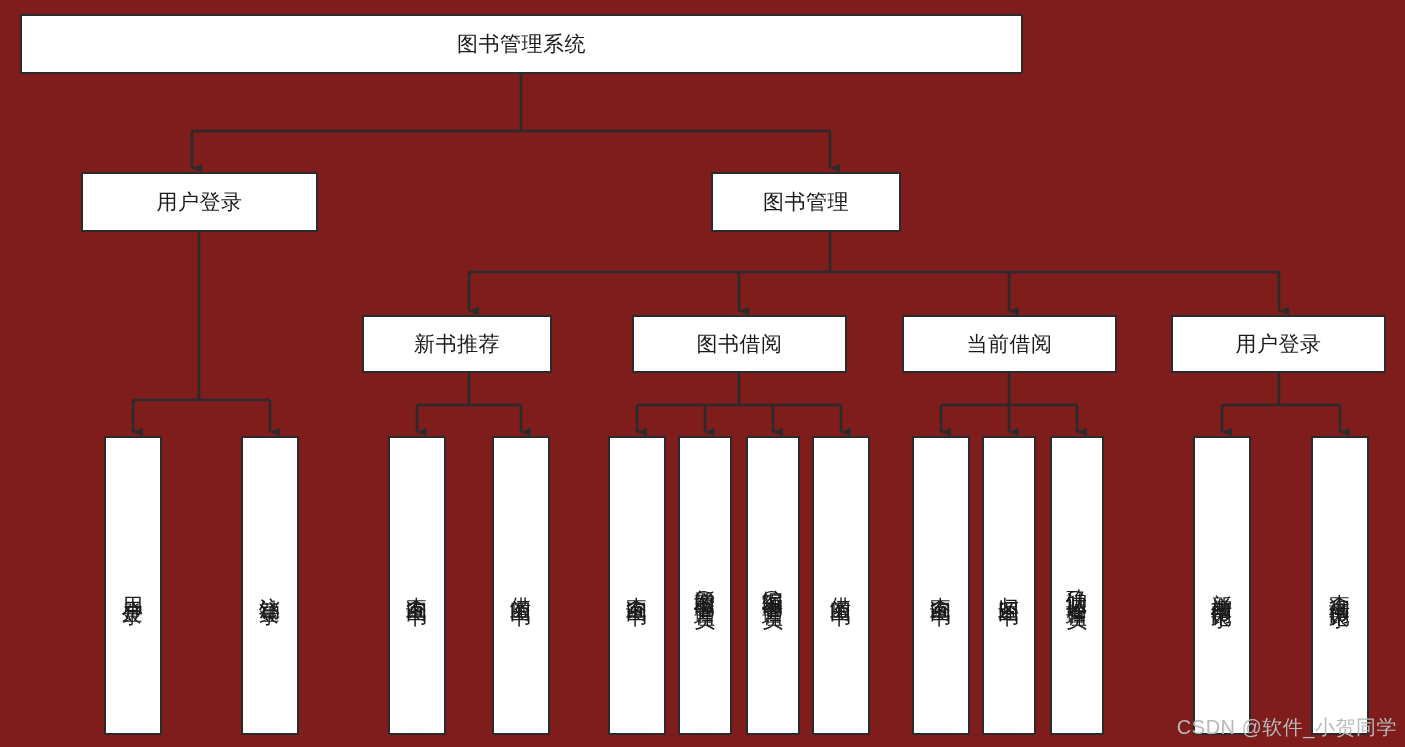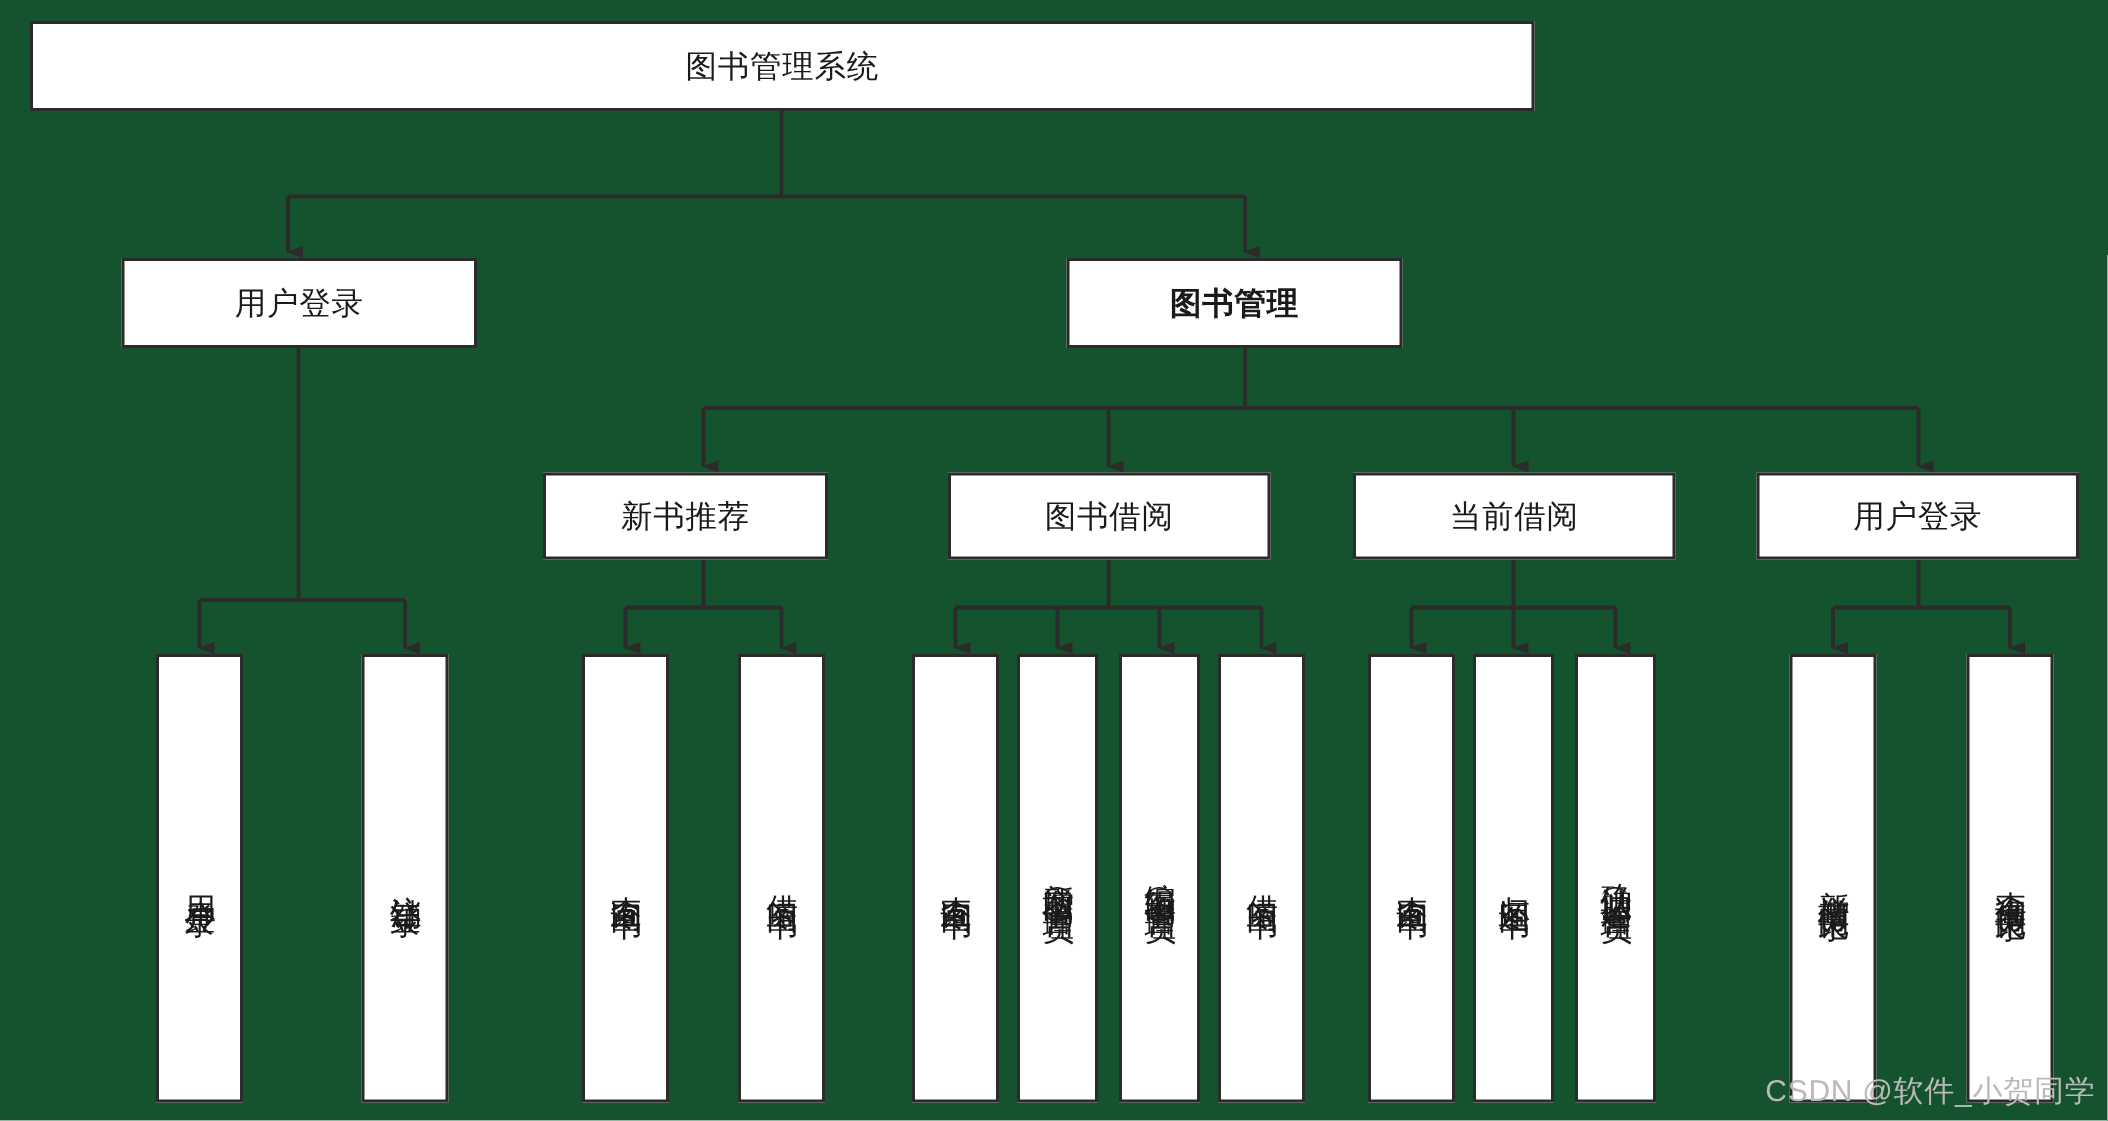--- a/index.html
+++ b/index.html
@@ -8,21 +8,21 @@
     padding: 0;
     background: #ffffff;
   }
   body {
     font-family: "Liberation Sans", "DejaVu Sans", sans-serif;
   }
   #canvas {
     position: relative;
     width: 1405px;
     height: 747px;
-    background: #14532d;
+    background: #7f1d1d;
     overflow: hidden;
   }
   svg.connectors {
     position: absolute;
     left: 0;
     top: 0;
     width: 1405px;
     height: 747px;
     pointer-events: none;
   }
@@ -121,21 +121,21 @@
     </g>
   </svg>
 
   <div class="node horizontal" style="left:20px; top:14px; width:1003px; height:60px;">
     <span class="label">图书管理系统</span>
   </div>
 
   <div class="node horizontal" style="left:81px; top:172px; width:237px; height:60px;">
     <span class="label">用户登录</span>
   </div>
-  <div class="node horizontal" style="left:711px; top:172px; width:224px; height:60px;font-weight:bold;">
+  <div class="node horizontal" style="left:711px; top:172px; width:190px; height:60px;">
     <span class="label">图书管理</span>
   </div>
 
   <div class="node horizontal" style="left:362px; top:315px; width:190px; height:58px;">
     <span class="label">新书推荐</span>
   </div>
   <div class="node horizontal" style="left:632px; top:315px; width:215px; height:58px;">
     <span class="label">图书借阅</span>
   </div>
   <div class="node horizontal" style="left:902px; top:315px; width:215px; height:58px;">

